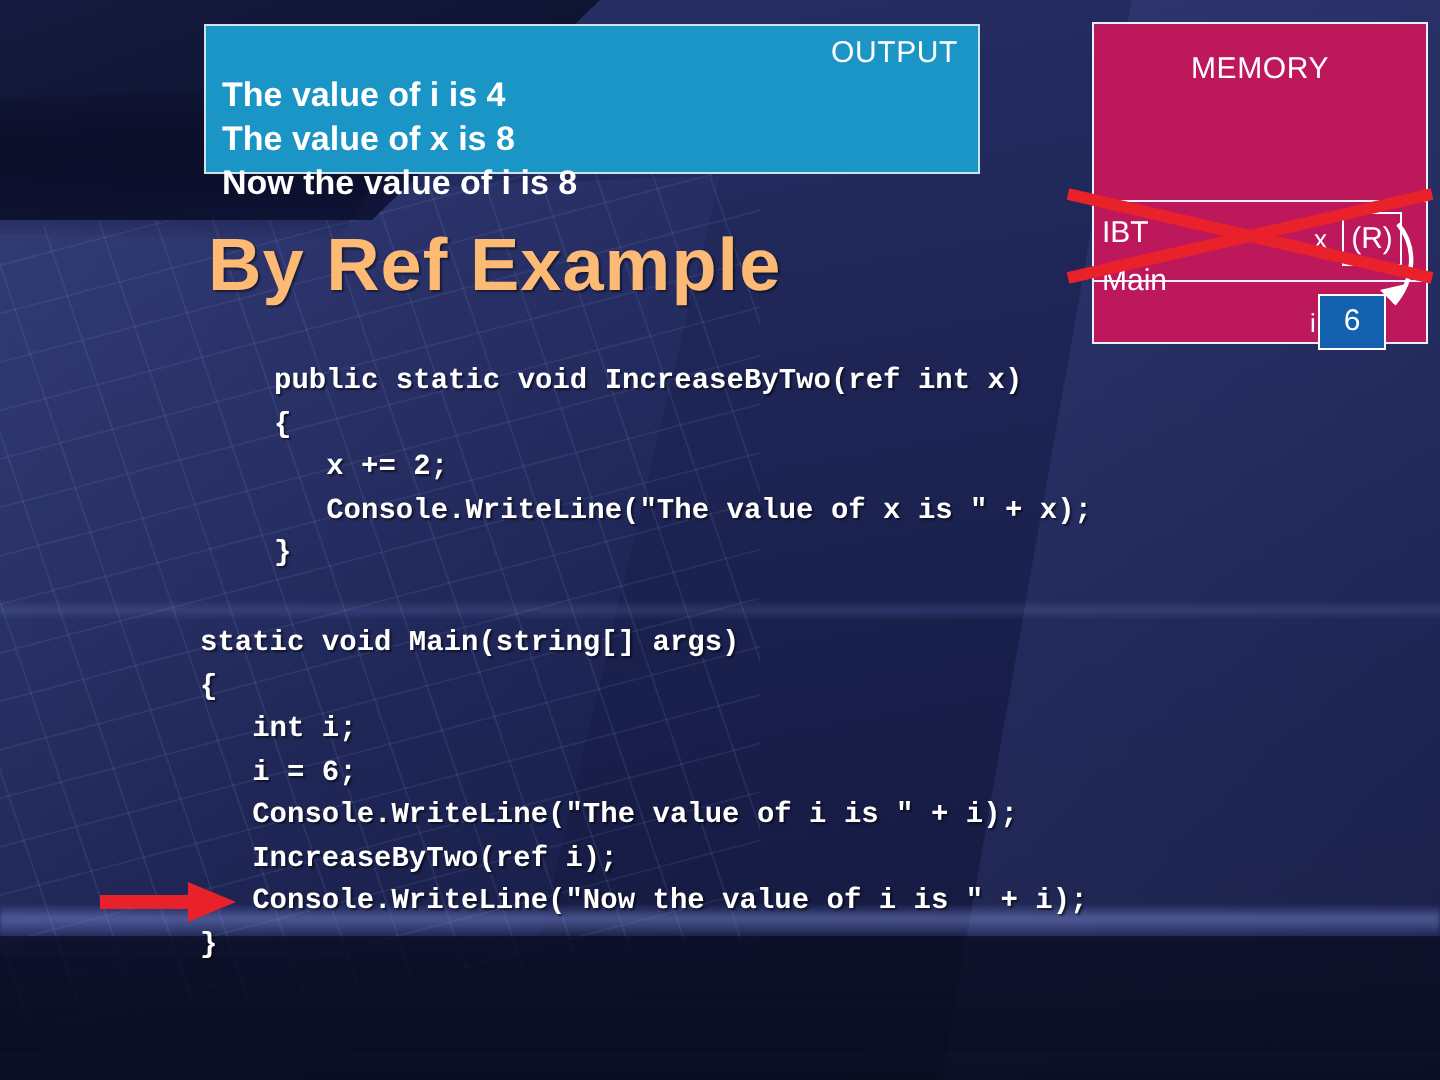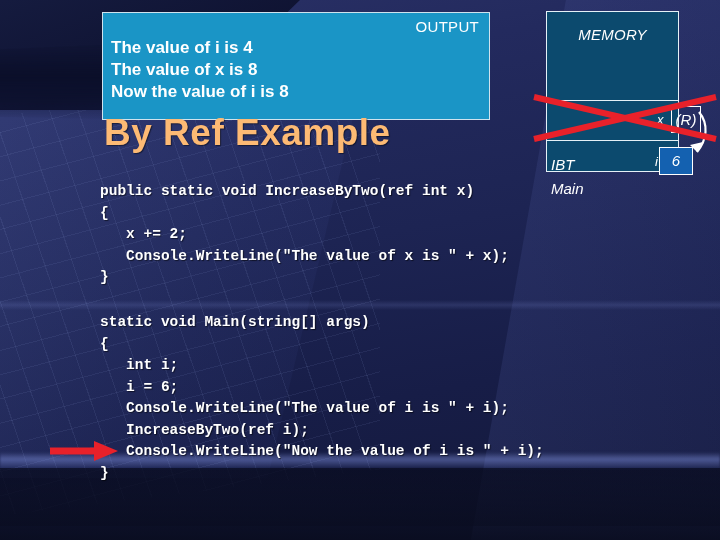--- a/index.html
+++ b/index.html
@@ -87,21 +87,21 @@
   .bg-bottom-fade {
     position: absolute;
     left: 0; right: 0; bottom: 0; height: 70px;
     background: linear-gradient(180deg, rgba(10,13,34,.25) 0%, rgba(8,11,28,.85) 100%);
   }
 
   
   .output-box {
     position: absolute;
     left: 102px; top: 12px;
-    width: 388px; height: 108px;
+    width: 388px; height: 75px;
     background: #1a95c6;
     border: 1px solid #cfe3ee;
     box-sizing: border-box;
   }
   .output-label {
     position: absolute;
     right: 10px; top: 5px;
     color: #ffffff;
     font-size: 15px;
     letter-spacing: .3px;
@@ -113,25 +113,24 @@
     font-size: 17px;
     font-weight: bold;
     line-height: 22px;
   }
   .output-lines div { white-space: pre; }
 
   
   .memory-box {
     position: absolute;
     left: 546px; top: 11px;
-    width: 133px; height: 161px;
-    background: #0c4a6e;
+    width: 168px; height: 161px;
+    background: #be185d;
     border: 1px solid #e6f1f7;
     box-sizing: border-box;
-    font-style: italic;
   }
   .memory-label {
     position: absolute;
     left: 0; right: 0; top: 14px;
     text-align: center;
     color: #ffffff;
     font-size: 15px;
     letter-spacing: .3px;
   }
   .mem-divider {
@@ -141,21 +140,20 @@
     background: #e6f1f7;
   }
   .mem-div-1 { top: 88px; }
   .mem-div-2 { top: 128px; }
 
   .mem-frame-label {
     position: absolute;
     color: #ffffff;
     font-size: 15px;
     left: 4px;
-    margin-top: 48px;
   }
   .mem-row-ibt { top: 96px; }
   .mem-row-main { top: 120px; }
 
   .mem-var {
     position: absolute;
     color: #ffffff;
     font-size: 13px;
   }
   .mem-var-x { left: 110px; top: 100px; }
@@ -214,21 +212,21 @@
     position: absolute;
     left: 100px;
     color: #ffffff;
     font-family: "Liberation Mono", "DejaVu Sans Mono", monospace;
     font-size: 14.5px;
     font-weight: bold;
     line-height: 21.5px;
     white-space: pre;
     text-shadow: 1px 1px 1px rgba(0,0,0,.55);
   }
-  .code-block-1 { top: 181px; }
+  .code-block-1 { top: 181px; margin-left: 37px; }
   .code-block-2 { top: 312px; }
 
   
   .left-arrow {
     position: absolute;
     left: 48px; top: 438px;
     width: 72px; height: 26px;
     pointer-events: none;
   }
 </style>

